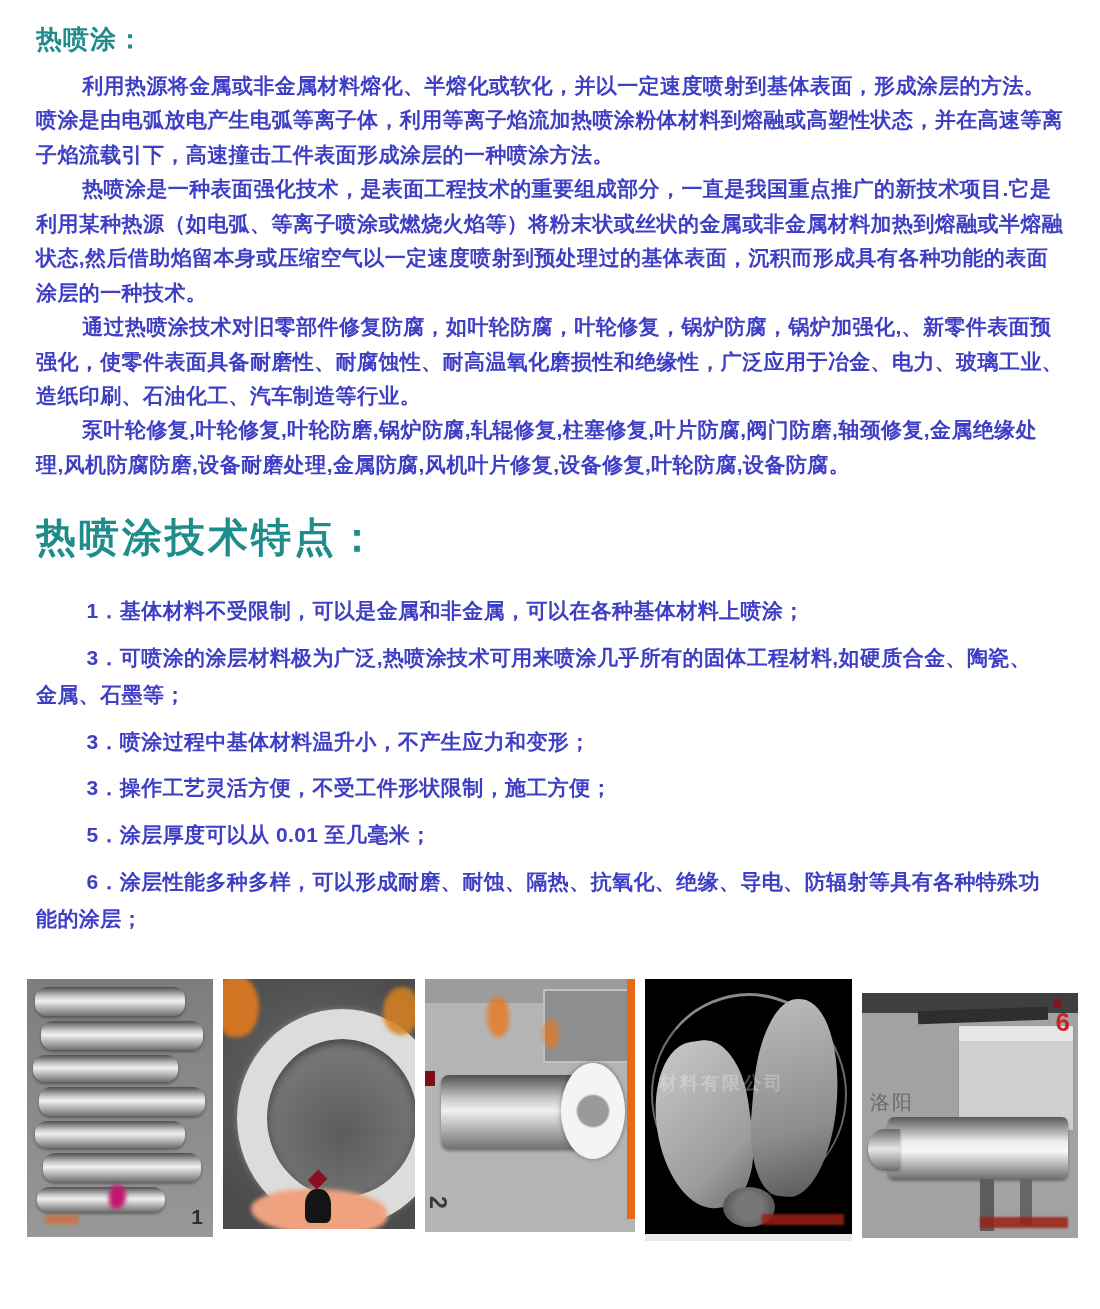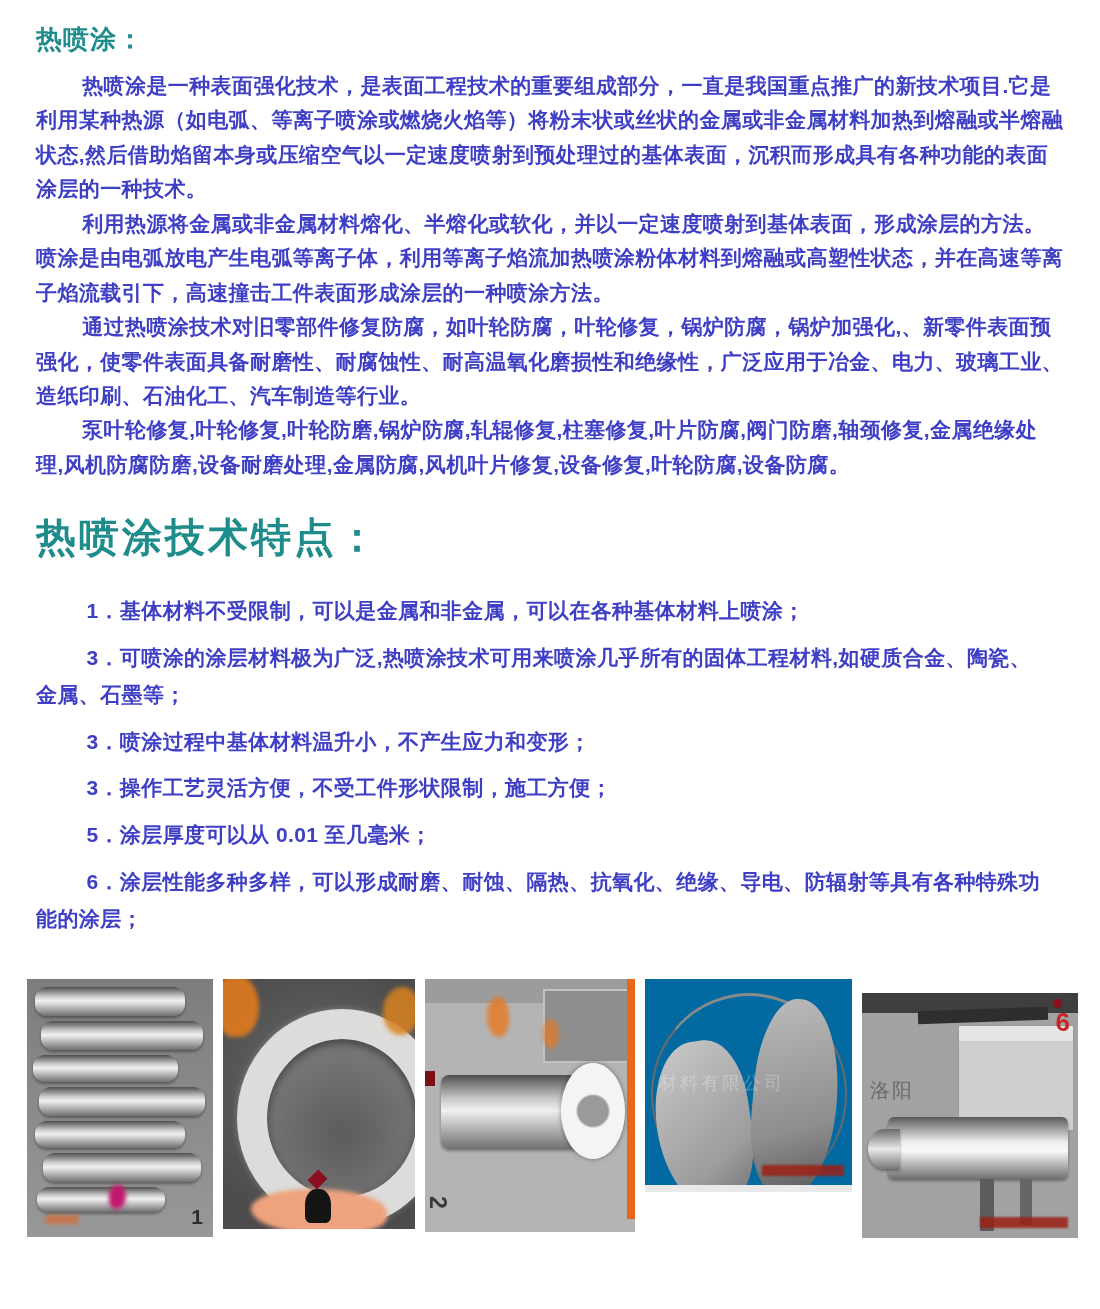--- a/index.html
+++ b/index.html
@@ -26,21 +26,21 @@
   }
   
   .photos{
     display:flex;align-items:flex-start;gap:10px;
     margin:42px 0 0 -9px;width:1051px;
   }
   .photo{position:relative;overflow:hidden;flex:none;background:#8f8f8f;}
   .ph1{width:186px;height:258px;background:linear-gradient(180deg,#7d7d7d,#989898);}
   .ph2{width:192px;height:250px;background:radial-gradient(circle at 50% 45%,#6a6a6a 0%,#4c4c4c 80%);}
   .ph3{width:210px;height:253px;background:#b4b4b4;}
-  .ph4{width:207px;height:213px;background:#0369a1;}
+  .ph4{width:207px;height:262px;background:#000000;font-weight:bold;}
   .ph5{width:216px;height:245px;margin-top:14px;background:#a2a2a2;}
   .cyl{
     position:absolute;border-radius:12px;
     background:linear-gradient(180deg,#4f4f4f 0%,#c8c8c8 32%,#f0f0f0 48%,#707070 100%);
     box-shadow:0 2px 3px rgba(0,0,0,.35);
   }
   .blob{position:absolute;filter:blur(2px);}
   .num{position:absolute;font-weight:bold;}
   .ring{
     position:absolute;left:14px;top:30px;width:150px;height:158px;
@@ -52,22 +52,22 @@
   .wm{position:absolute;white-space:nowrap;}
   .redtext{position:absolute;background:#9c2014;filter:blur(1px);opacity:.85;}
 </style>
 </head>
 <body>
 
 <div class="article">
 
   <div class="h1">热喷涂：</div>
 
+  <p class="para">利用热源将金属或非金属材料熔化、半熔化或软化，并以一定速度喷射到基体表面，形成涂层的方法。喷涂是由电弧放电产生电弧等离子体，利用等离子焰流加热喷涂粉体材料到熔融或高塑性状态，并在高速等离子焰流载引下，高速撞击工件表面形成涂层的一种喷涂方法。</p>
   <p class="para">热喷涂是一种表面强化技术，是表面工程技术的重要组成部分，一直是我国重点推广的新技术项目.它是利用某种热源（如电弧、等离子喷涂或燃烧火焰等）将粉末状或丝状的金属或非金属材料加热到熔融或半熔融状态,然后借助焰留本身或压缩空气以一定速度喷射到预处理过的基体表面，沉积而形成具有各种功能的表面涂层的一种技术。</p>
-  <p class="para">利用热源将金属或非金属材料熔化、半熔化或软化，并以一定速度喷射到基体表面，形成涂层的方法。喷涂是由电弧放电产生电弧等离子体，利用等离子焰流加热喷涂粉体材料到熔融或高塑性状态，并在高速等离子焰流载引下，高速撞击工件表面形成涂层的一种喷涂方法。</p>
   <p class="para">通过热喷涂技术对旧零部件修复防腐，如叶轮防腐，叶轮修复，锅炉防腐，锅炉加强化,、新零件表面预强化，使零件表面具备耐磨性、耐腐蚀性、耐高温氧化磨损性和绝缘性，广泛应用于冶金、电力、玻璃工业、造纸印刷、石油化工、汽车制造等行业。</p>
   <p class="para">泵叶轮修复,叶轮修复,叶轮防磨,锅炉防腐,轧辊修复,柱塞修复,叶片防腐,阀门防磨,轴颈修复,金属绝缘处理,风机防腐防磨,设备耐磨处理,金属防腐,风机叶片修复,设备修复,叶轮防腐,设备防腐。</p>
 
   <div class="h2">热喷涂技术特点：</div>
 
   <p class="feature">1．基体材料不受限制，可以是金属和非金属，可以在各种基体材料上喷涂；</p>
   <p class="feature">3．可喷涂的涂层材料极为广泛,热喷涂技术可用来喷涂几乎所有的固体工程材料,如硬质合金、陶瓷、金属、石墨等；</p>
   <p class="feature">3．喷涂过程中基体材料温升小，不产生应力和变形；</p>
   <p class="feature">3．操作工艺灵活方便，不受工件形状限制，施工方便；</p>
   <p class="feature">5．涂层厚度可以从 0.01 至几毫米；</p>
@@ -120,20 +120,20 @@
     </div>
 
     <div class="photo ph5">
       <div style="position:absolute;left:0;top:0;width:100%;height:20px;background:#3f3f3f;"></div>
       <div style="position:absolute;left:56px;top:16px;width:130px;height:13px;background:#2e2e2e;transform:rotate(-2deg);"></div>
       <div style="position:absolute;left:96px;top:32px;width:114px;height:104px;background:linear-gradient(180deg,#e6e6e6 0 14%,#cfcfcf 14% 100%);border:1px solid #9a9a9a;"></div>
       <div class="cyl" style="left:26px;top:124px;width:180px;height:62px;border-radius:6px;background:linear-gradient(180deg,#5a5a5a 0%,#ededed 40%,#f8f8f8 55%,#6f6f6f 100%);"></div>
       <div class="cyl" style="left:6px;top:136px;width:32px;height:40px;border-radius:50% 0 0 50%;background:linear-gradient(180deg,#6a6a6a,#e8e8e8 50%,#777);"></div>
       <div style="position:absolute;left:118px;top:186px;width:14px;height:52px;background:#5c5c5c;"></div>
       <div style="position:absolute;left:158px;top:186px;width:12px;height:46px;background:#666666;"></div>
-      <div class="wm" style="left:8px;top:84px;font-size:20px;letter-spacing:2px;color:rgba(60,60,60,.55);">洛阳</div>
+      <div class="wm" style="left:8px;top:96px;font-size:20px;letter-spacing:2px;color:rgba(60,60,60,.55);">洛阳</div>
       <div class="num" style="right:8px;top:14px;font-size:26px;color:#cc2222;">6</div>
       <div style="position:absolute;right:16px;top:6px;width:9px;height:9px;background:#8a1020;border-radius:50%;"></div>
       <div class="redtext" style="right:10px;bottom:10px;width:88px;height:11px;"></div>
     </div>
 
   </div>
 </div>
 
 </body></html>

